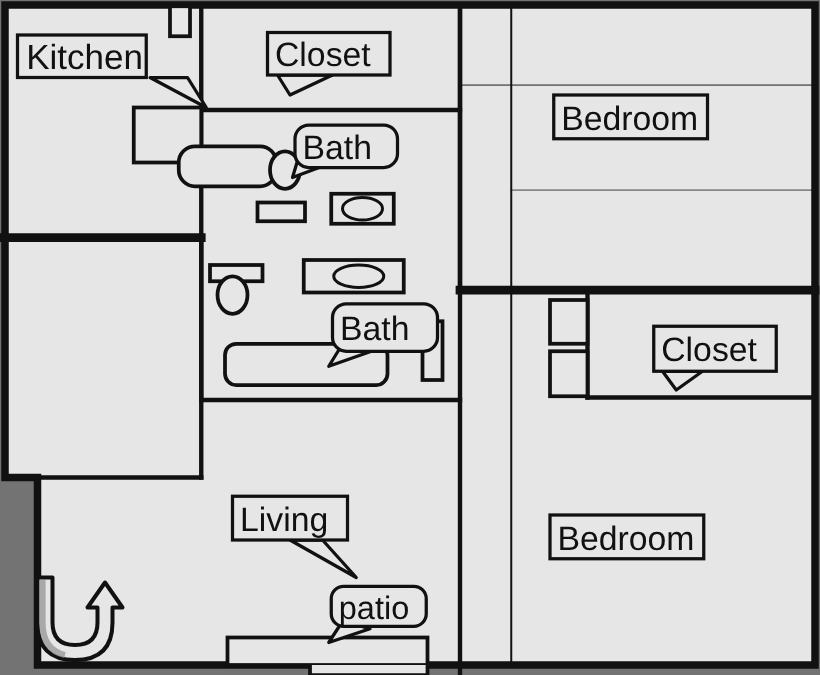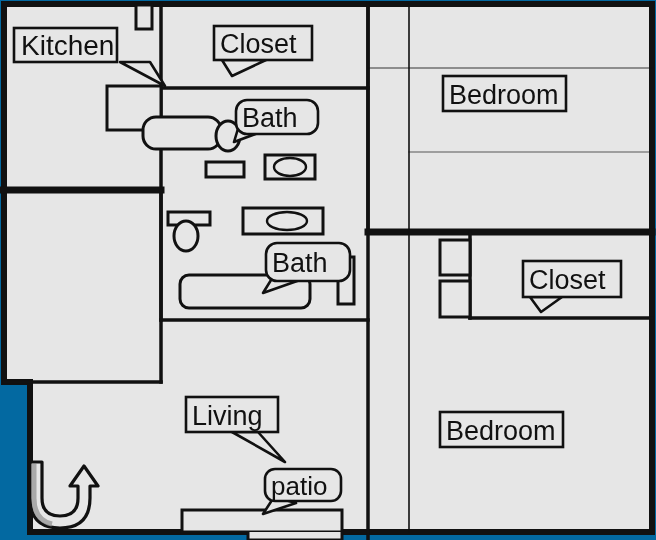--- a/index.html
+++ b/index.html
@@ -4,21 +4,21 @@
 <style>
   html, body {
     margin: 0;
     padding: 0;
     background: #000000;
   }
   #plan-root {
     position: relative;
     width: 656px;
     height: 540px;
-    background: #0369a1;
+    background: #737373;
     overflow: hidden;
     font-family: "Liberation Sans", sans-serif;
   }
   #plan-svg {
     position: absolute;
     left: 0;
     top: 0;
   }
   .room-label-text {
     font-family: "Liberation Sans", sans-serif;

